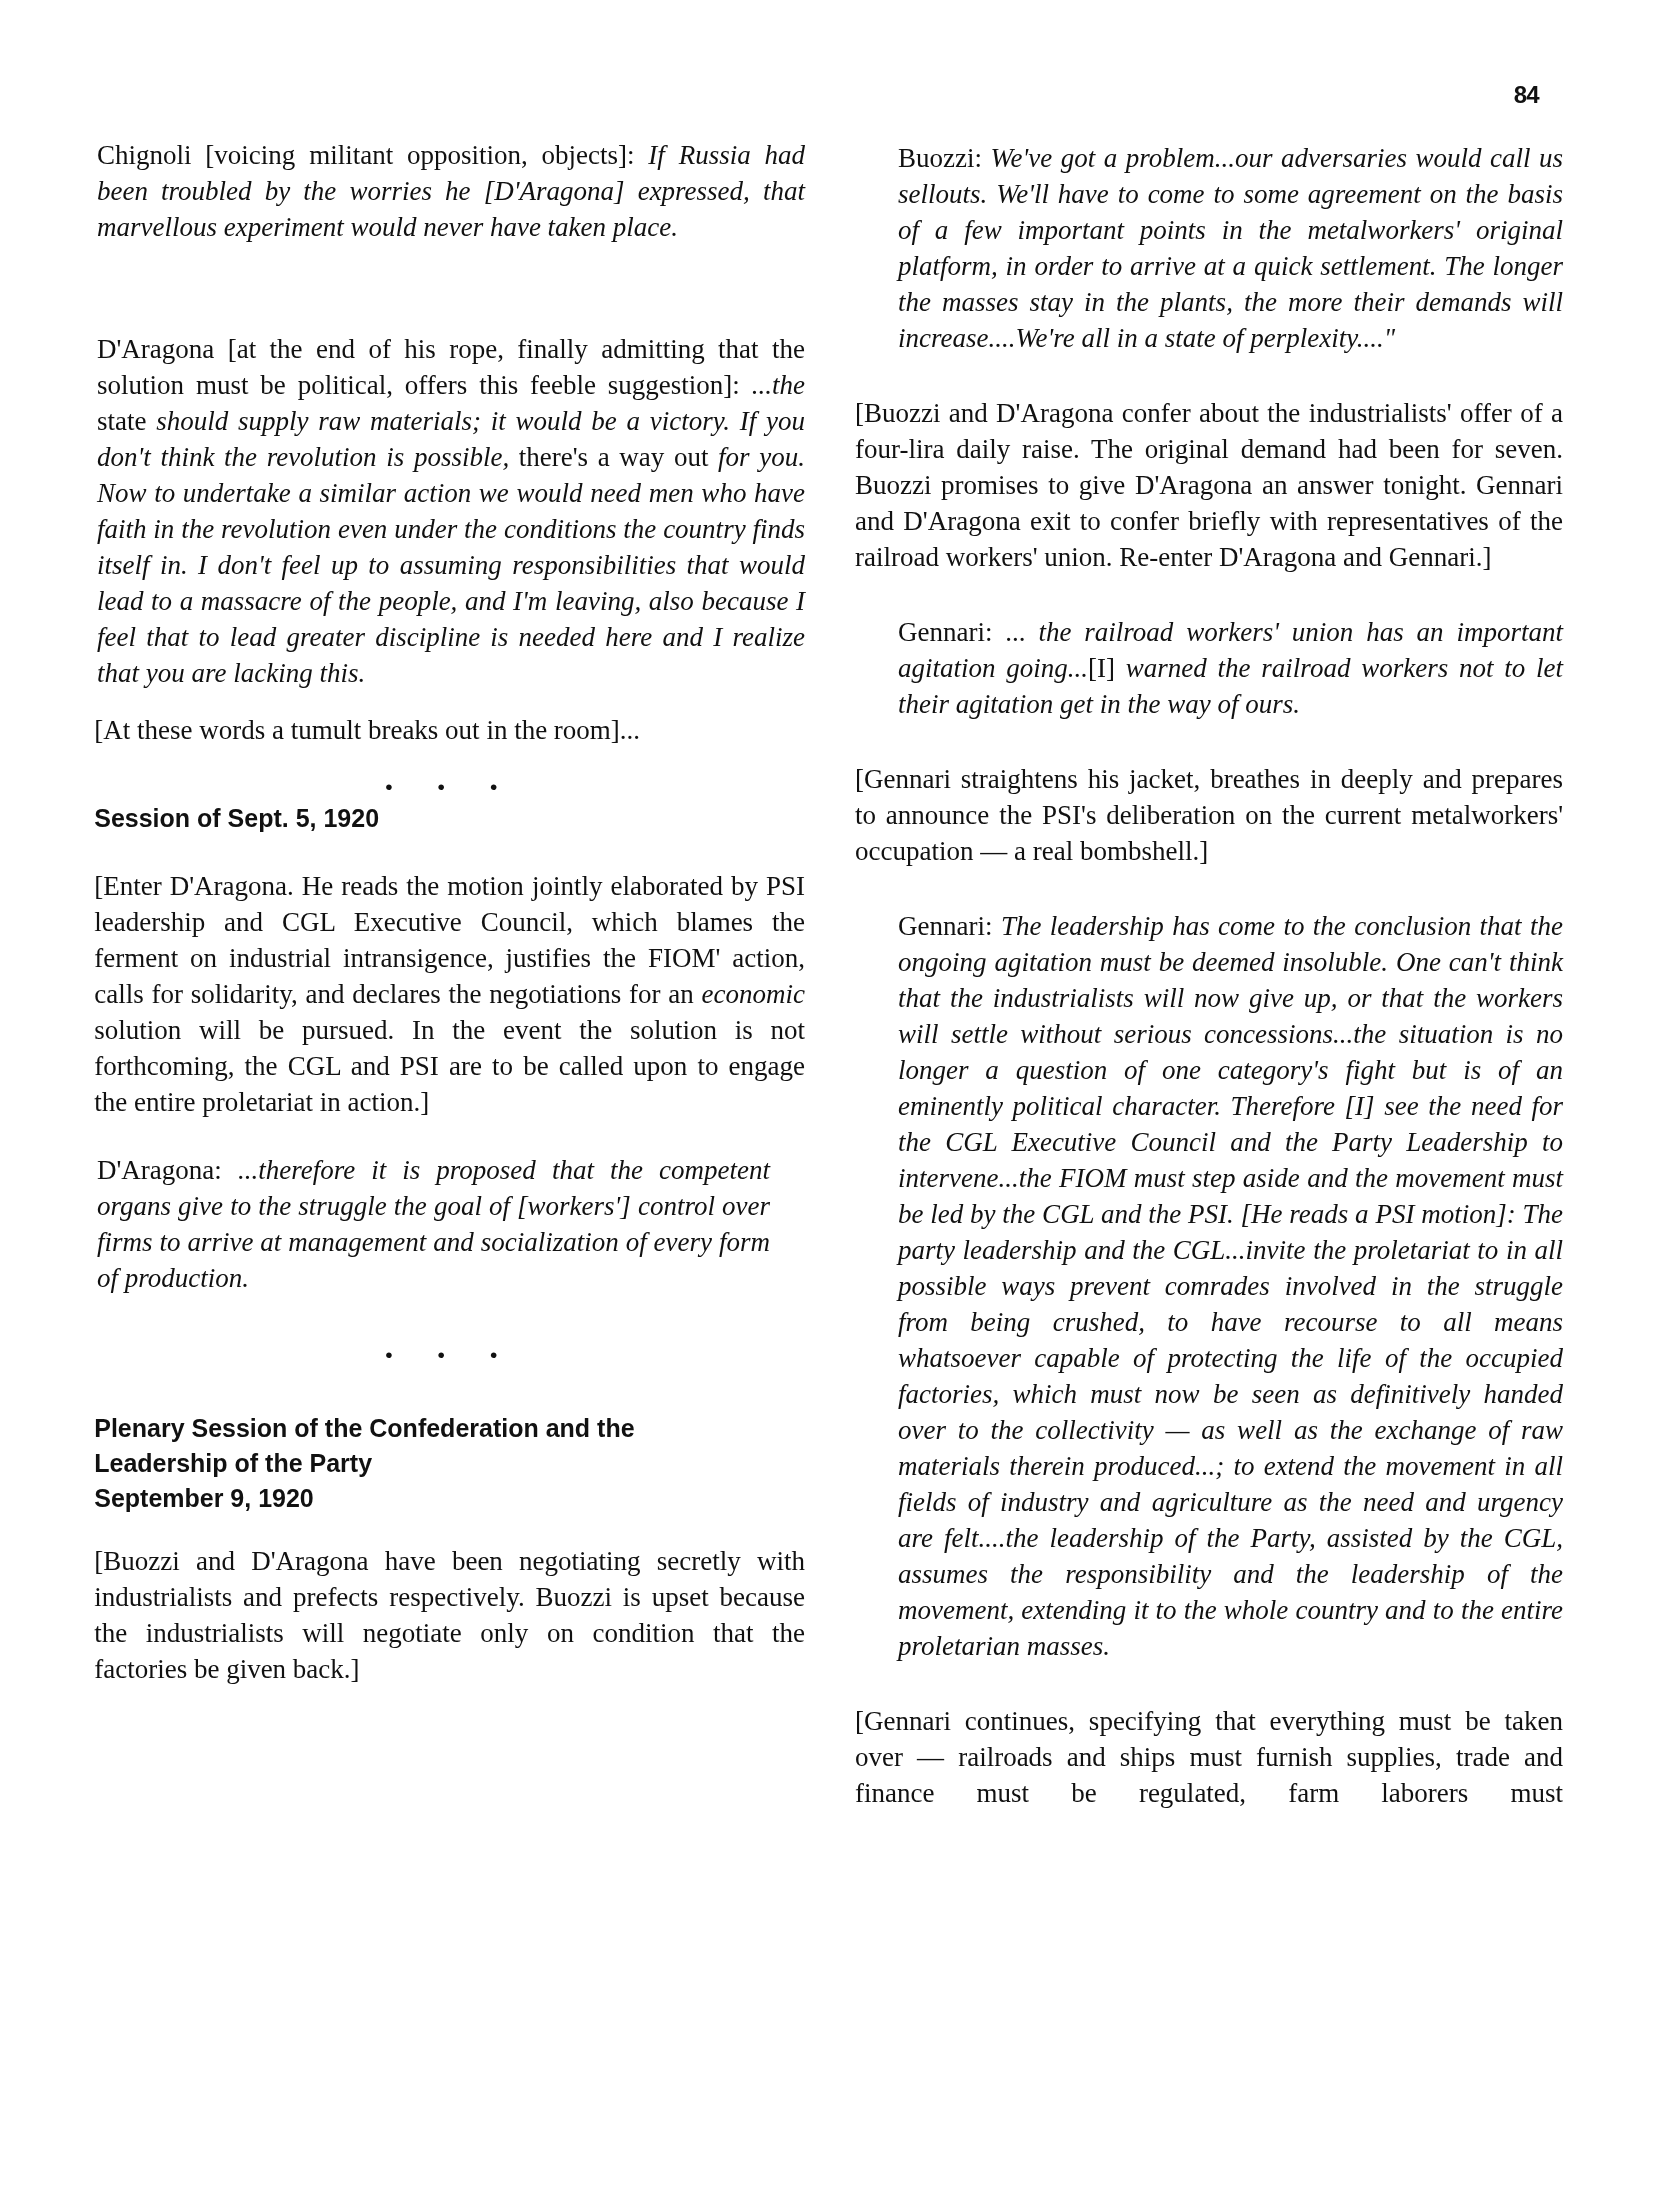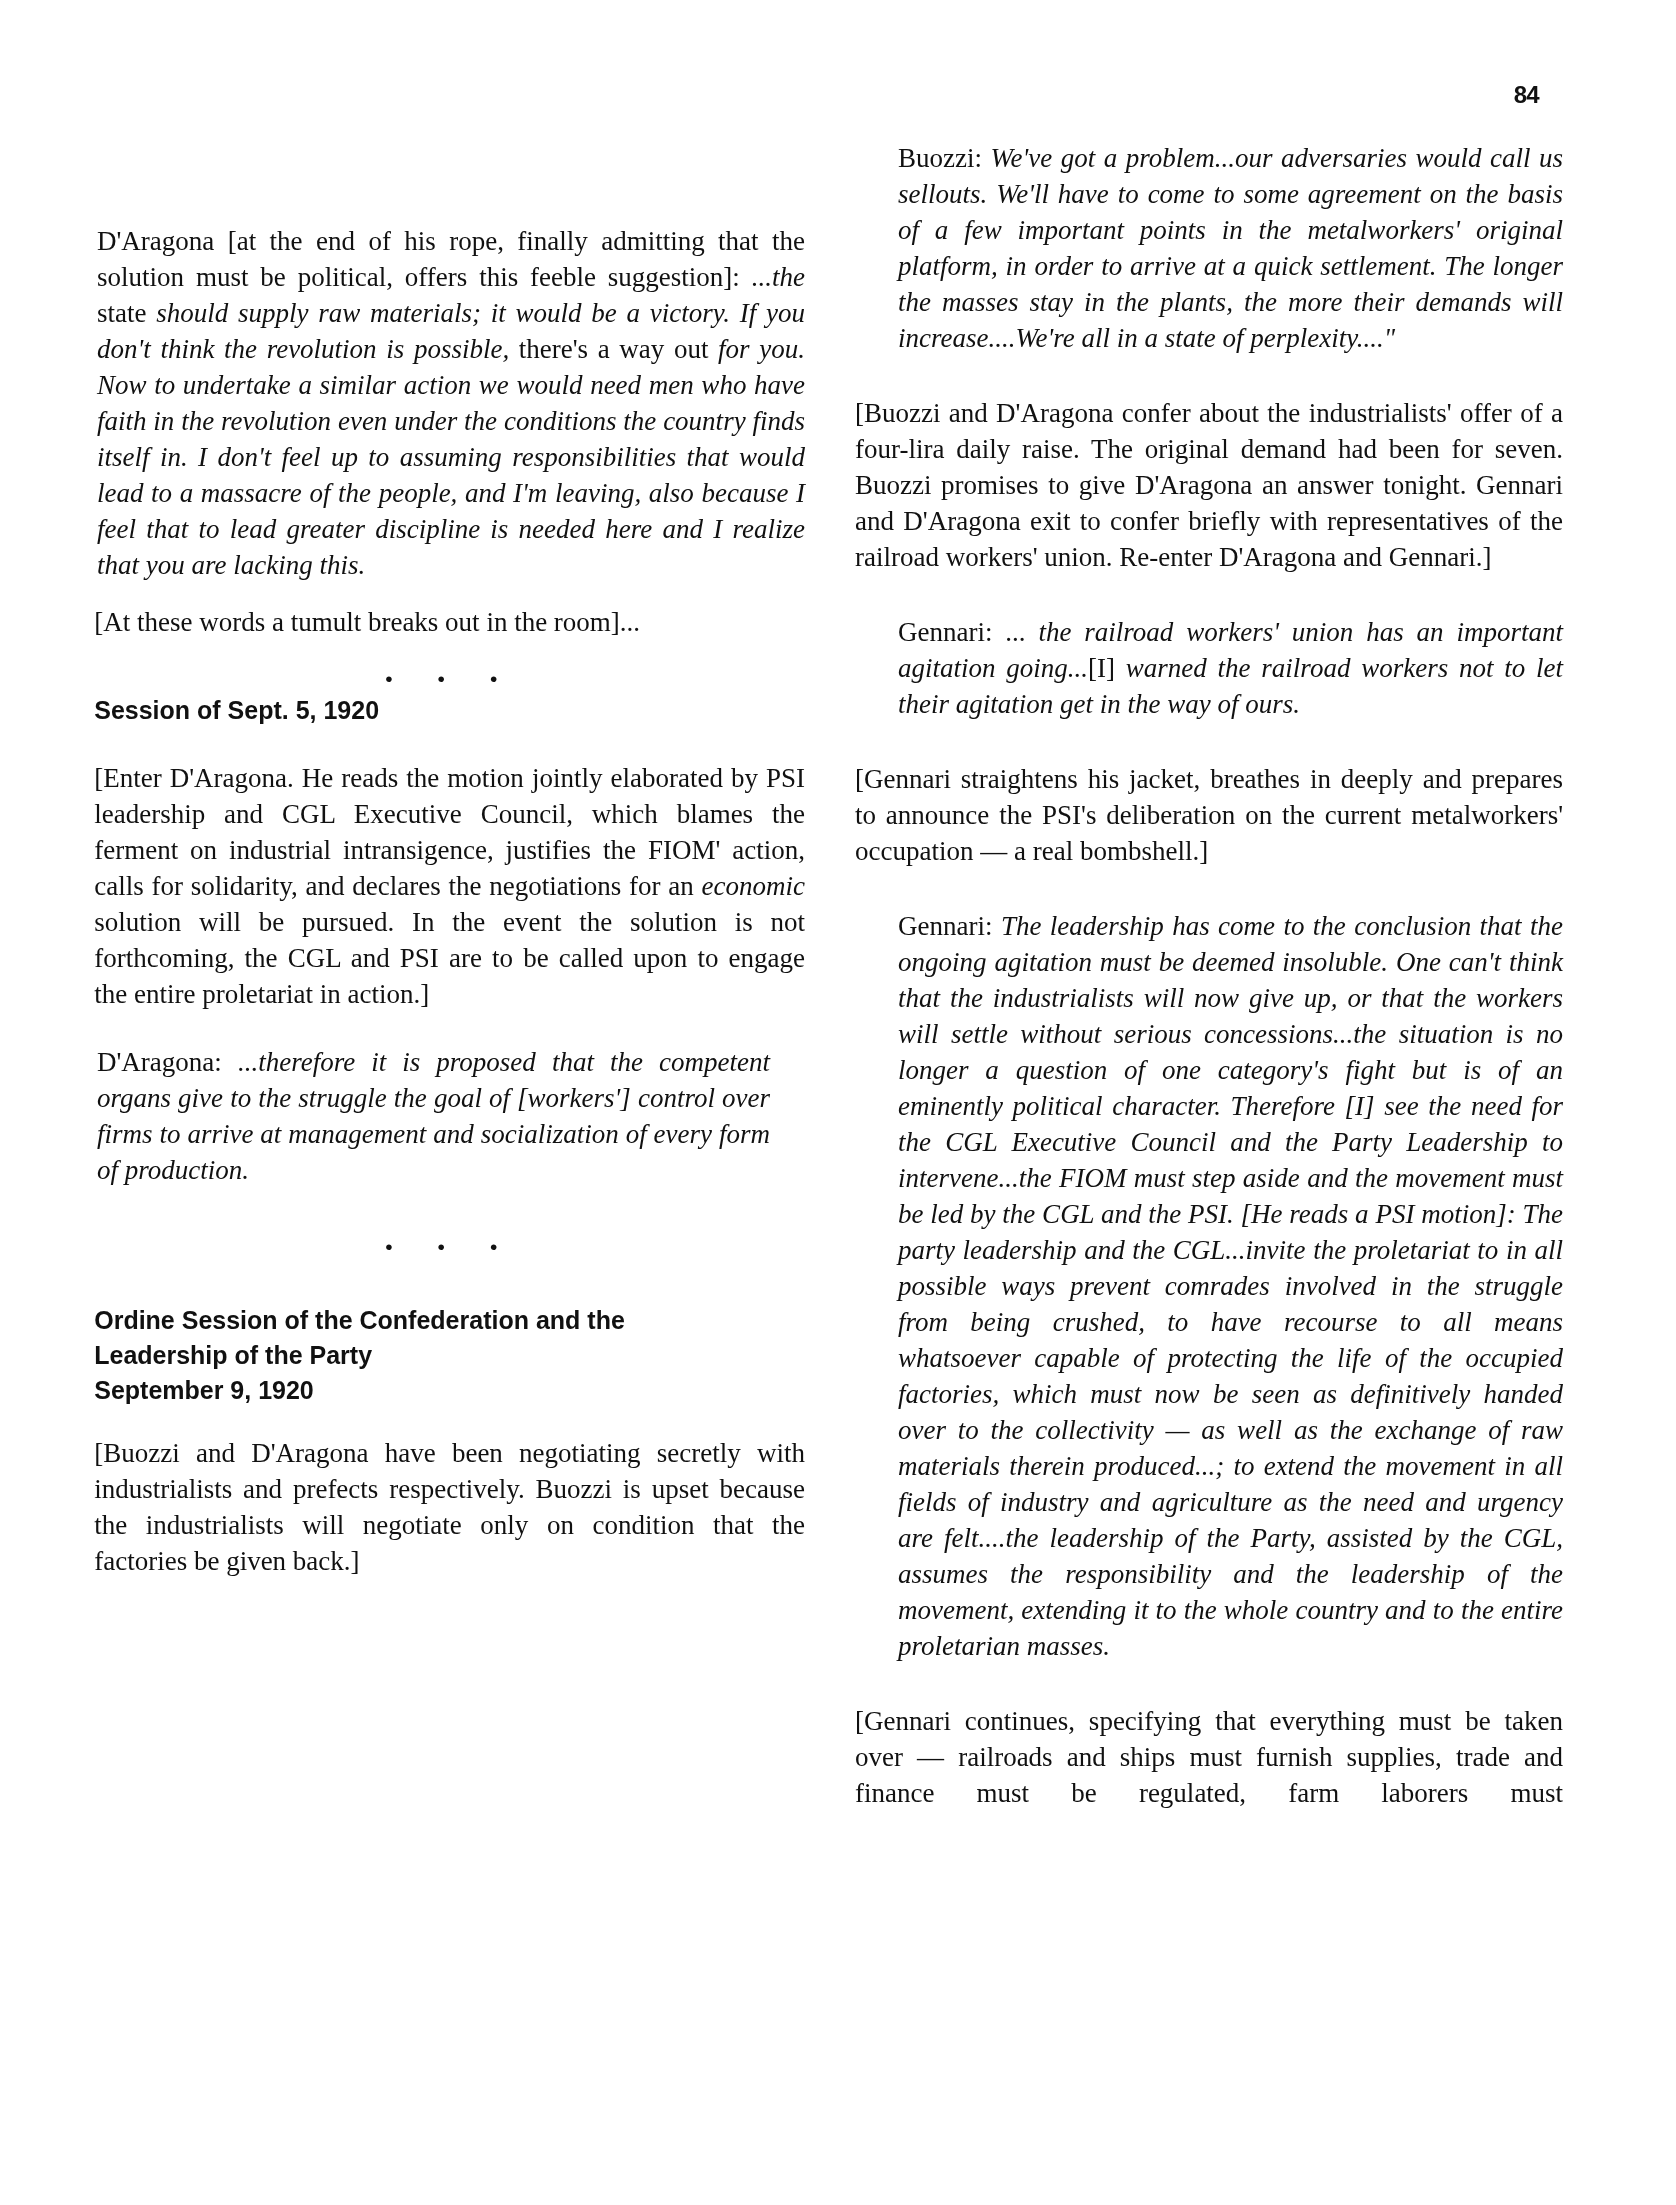--- a/index.html
+++ b/index.html
@@ -60,20 +60,23 @@
       letter-spacing: 0px;
     }
   </style>
 </head>
 <body>
 
 <div class="page-number">84</div>
 
 <div class="column col-left">
 
+  <p style="padding-left:0;">
+    <span>Chignoli [voicing militant opposition, objects]: </span><i>If Russia had been troubled by the worries he [D'Aragona] expressed, that marvellous experiment would never have taken place.</i>
+  </p>
 
   <div class="gap-m"></div>
 
 
   <div class="gap-m"></div>
 
   <p>
     <span>D'Aragona [at the end of his rope, finally admitting that the solution must be political, offers this feeble suggestion]: </span><i>...the</i><span> state </span><i>should supply raw materials; it would be a victory. If you don't think the revolution is possible,</i><span> there's a way out </span><i>for you. Now to undertake a similar action we would need men who have faith in the revolution even under the conditions the country finds itself in. I don't feel up to assuming responsibilities that would lead to a massacre of the people, and I'm leaving, also because I feel that to lead greater discipline is needed here and I realize that you are lacking this.</i>
   </p>
 
@@ -95,21 +98,21 @@
 
   <p style="width:673px;">
     <span>D'Aragona: </span><i>...therefore it is proposed that the competent organs give to the struggle the goal of [workers'] control over firms to arrive at management and socialization of every form of production.</i>
   </p>
 
   <div class="dots" style="margin-top:45px;">• • •</div>
 
   <div style="height:42px"></div>
 
   <h2 style="margin-left:-2.8px;">
-    <span>Ordine Session of the Confederation and the</span><br>
+    <span>Plenary Session of the Confederation and the</span><br>
     <span>Leadership of the Party</span><br>
     <span>September 9, 1920</span>
   </h2>
 
   <div style="height:27px"></div>
 
   <p style="margin-left:-2.8px;">[Buozzi and D'Aragona have been negotiating secretly with industrialists and prefects respectively. Buozzi is upset because the industrialists will negotiate only on condition that the factories be given back.]</p>
 </div>
 
 <div class="column col-right" style="left:898px; width:665px; top:140px;">

